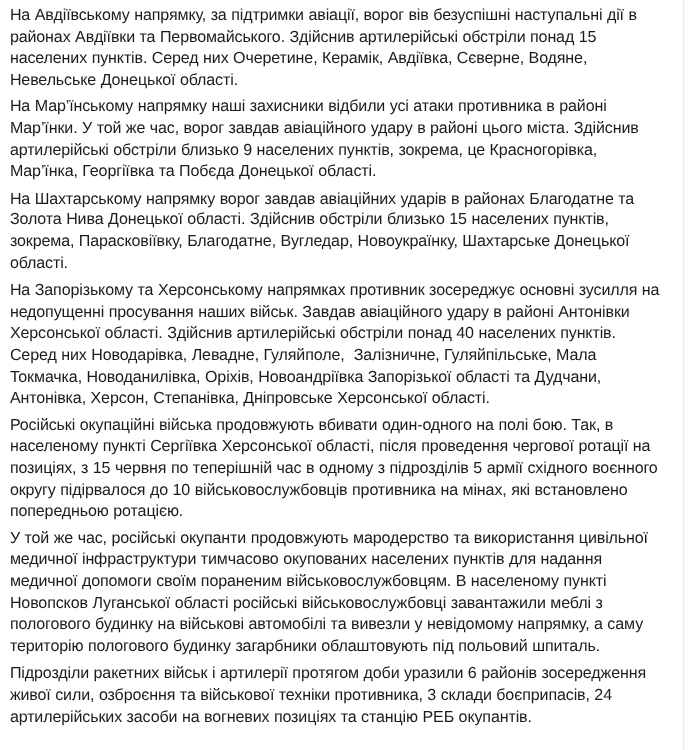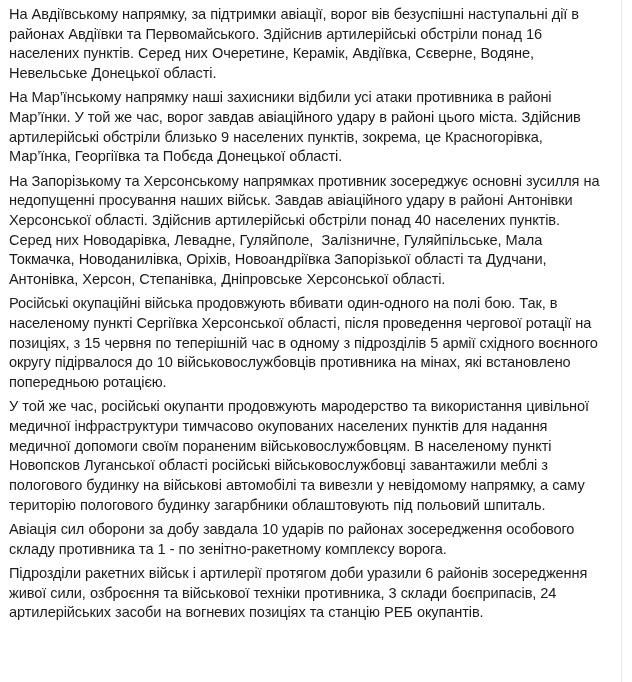--- a/index.html
+++ b/index.html
@@ -34,22 +34,22 @@
     left: 621px;
     width: 1px;
     height: 682px;
     background: #e7e9ec;
   }
 </style>
 </head>
 <body>
 
 <div class="post-text-container">
-  <p>На Авдіївському напрямку, за підтримки авіації, ворог вів безуспішні наступальні дії в районах Авдіївки та Первомайського. Здійснив артилерійські обстріли понад 16 населених пунктів. Серед них Очеретине, Керамік, Авдіївка, Сєверне, Водяне, Невельське Донецької області.</p>
+  <p>На Авдіївському напрямку, за підтримки авіації, ворог вів безуспішні наступальні дії в районах Авдіївки та Первомайського. Здійснив артилерійські обстріли понад 15 населених пунктів. Серед них Очеретине, Керамік, Авдіївка, Сєверне, Водяне, Невельське Донецької області.</p>
   <p>На Мар’їнському напрямку наші захисники відбили усі атаки противника в районі Мар’їнки. У той же час, ворог завдав авіаційного удару в районі цього міста. Здійснив артилерійські обстріли близько 9 населених пунктів, зокрема, це Красногорівка, Мар’їнка, Георгіївка та Побєда Донецької області.</p>
+  <p>На Шахтарському напрямку ворог завдав авіаційних ударів в районах Благодатне та Золота Нива Донецької області. Здійснив обстріли близько 15 населених пунктів, зокрема, Парасковіївку, Благодатне, Вугледар, Новоукраїнку, Шахтарське Донецької області.</p>
   <p>На Запорізькому та Херсонському напрямках противник зосереджує основні зусилля на недопущенні просування наших військ. Завдав авіаційного удару в районі Антонівки Херсонської області. Здійснив артилерійські обстріли понад 40 населених пунктів. Серед них Новодарівка, Левадне, Гуляйполе,  Залізничне, Гуляйпільське, Мала Токмачка, Новоданилівка, Оріхів, Новоандріївка Запорізької області та Дудчани, Антонівка, Херсон, Степанівка, Дніпровське Херсонської області.</p>
   <p>Російські окупаційні війська продовжують вбивати один-одного на полі бою. Так, в населеному пункті Сергіївка Херсонської області, після проведення чергової ротації на позиціях, з 15 червня по теперішній час в одному з підрозділів 5 армії східного воєнного округу підірвалося до 10 військовослужбовців противника на мінах, які встановлено попередньою ротацією.</p>
   <p>У той же час, російські окупанти продовжують мародерство та використання цивільної медичної інфраструктури тимчасово окупованих населених пунктів для надання медичної допомоги своїм пораненим військовослужбовцям. В населеному пункті Новопсков Луганської області російські військовослужбовці завантажили меблі з пологового будинку на військові автомобілі та вивезли у невідомому напрямку, а саму територію пологового будинку загарбники облаштовують під польовий шпиталь.</p>
-  <p>Авіація сил оборони за добу завдала 10 ударів по районах зосередження особового складу противника та 1 - по зенітно-ракетному комплексу ворога.</p>
   <p>Підрозділи ракетних військ і артилерії протягом доби уразили 6 районів зосередження живої сили, озброєння та військової техніки противника, 3 склади боєприпасів, 24 артилерійських засоби на вогневих позиціях та станцію РЕБ окупантів.</p>
 </div>
 
 <div class="column-divider"></div>
 
 </body></html>

